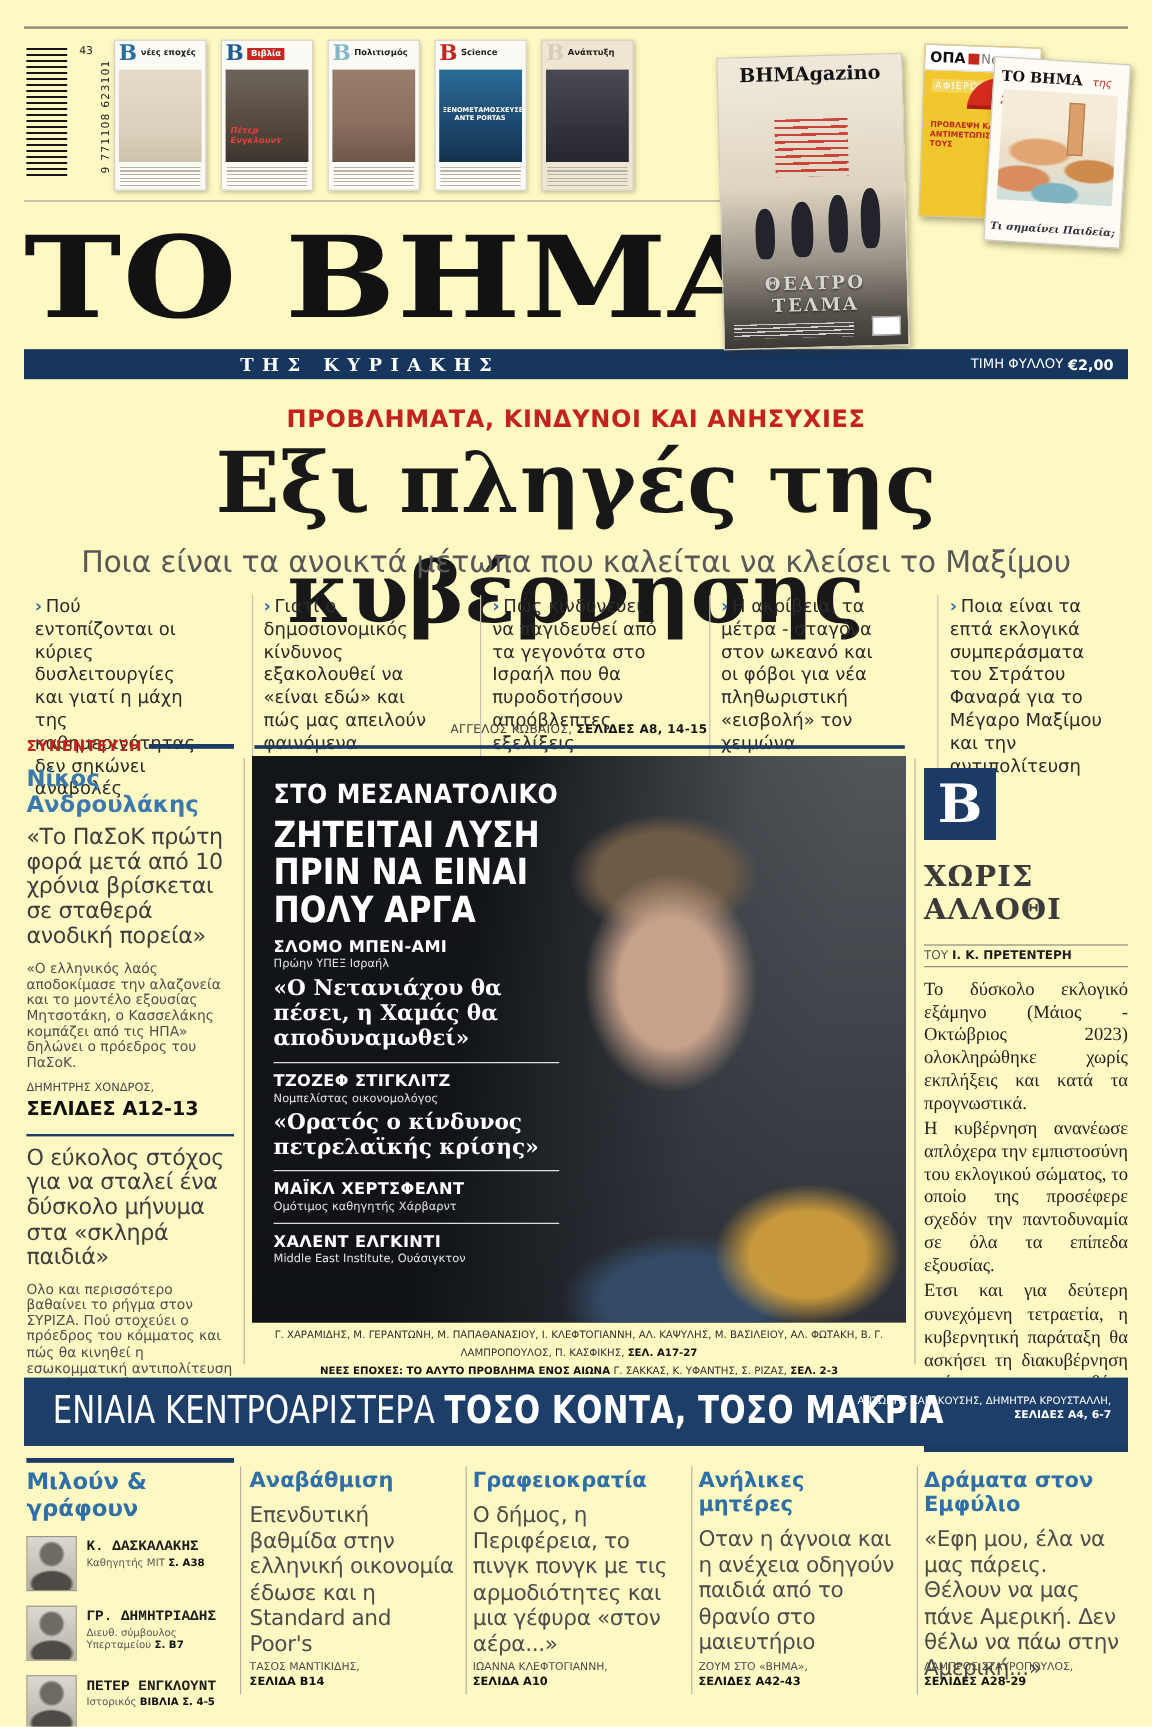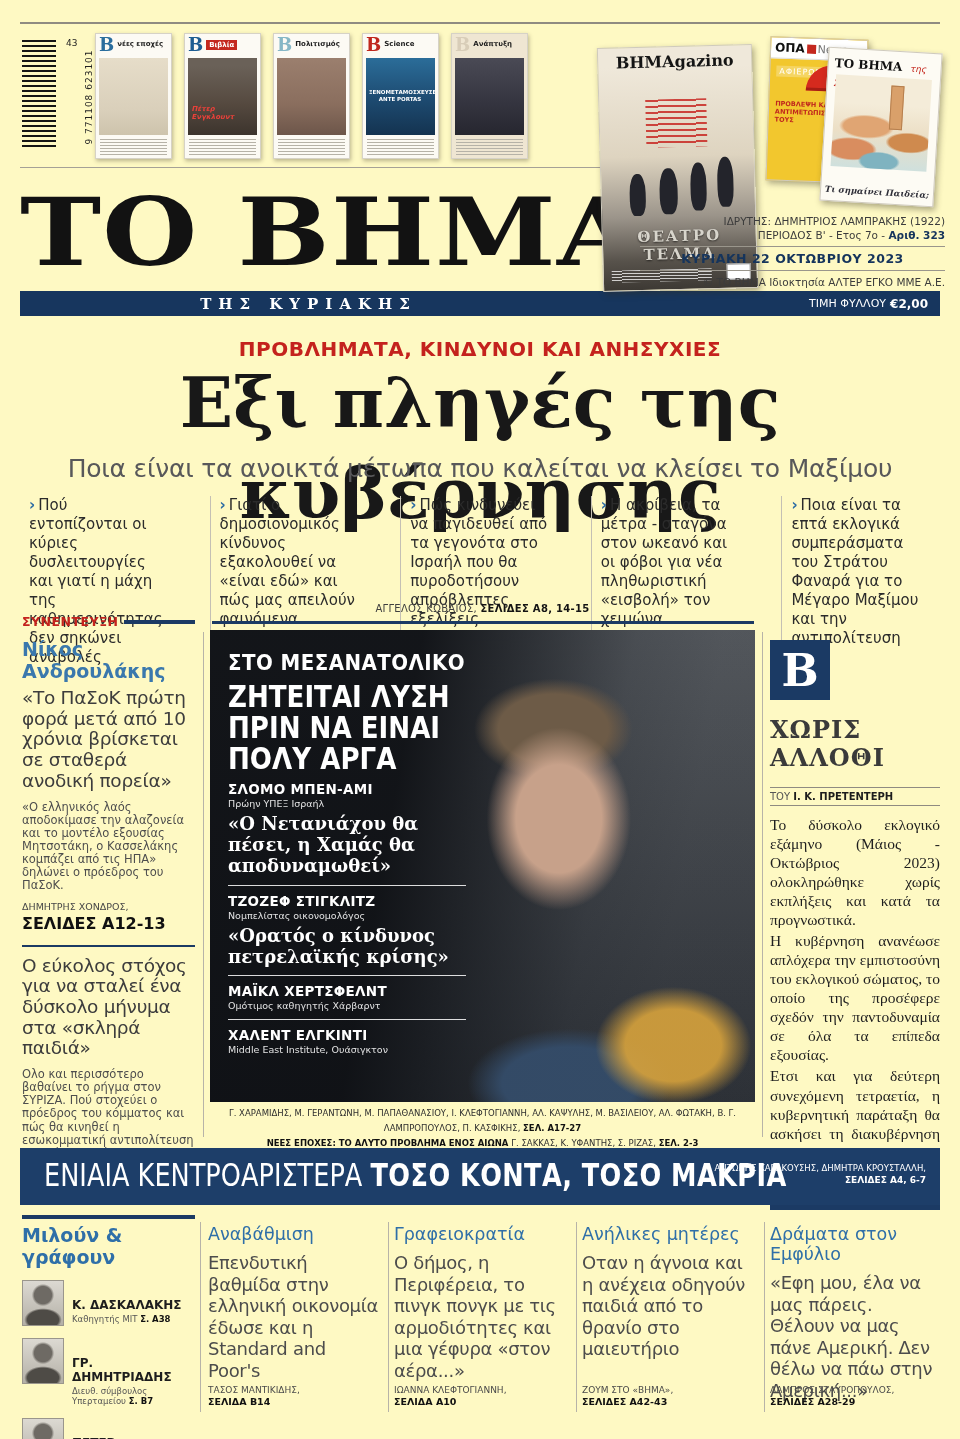--- a/index.html
+++ b/index.html
@@ -170,25 +170,25 @@
   .bv{top:1222px;width:1px;height:190px;}
   .contrib{left:22px;top:1215px;width:173px;}
   .contrib-bar{height:4px;background:#1b3a64;}
   .contrib-head{font-size:19px;font-weight:800;color:#2f6fa8;margin-top:5px;}
   .person{display:flex;gap:8px;margin-top:12px;align-items:flex-start;}
   .face{width:40px;height:44px;flex:0 0 auto;border:1px solid #9a968c;
       background:
         radial-gradient(circle at 50% 32%,#6e6a64 0 24%,transparent 31%),
         radial-gradient(ellipse 26px 16px at 50% 88%,#4e4b46 0 60%,transparent 72%),
         linear-gradient(180deg,#dcd9d2,#b4b0a7);}
-  .p-name{font-size:12px;font-weight:800;color:#1d1d1d;margin-top:18px;}
+  .p-name{font-size:12px;font-weight:800;color:#1d1d1d;margin-top:2px;font-family:Liberation Mono, monospace;}
   .p-role{font-size:8.5px;color:#555;line-height:1.2;margin-top:2px;}
   .p-role b{color:#111;}
   .story{top:1224px;width:172px;}
-  .st-kick{font-size:17.5px;font-weight:400;color:#2f6fa8;}
+  .st-kick{font-size:17.5px;font-weight:700;color:#2f6fa8;}
   .st-head{font-size:18px;line-height:1.2;color:#4c4c4c;margin-top:8px;letter-spacing:-.3px;}
   .st-by{position:absolute;top:160px;font-size:9px;color:#4a4a4a;line-height:1.35;}
   .st-by b{color:#111;font-size:9.5px;}
 </style>
 </head>
 <body>
 
 <div class="page">
 
   <div class="abs topline"></div>
@@ -282,28 +282,20 @@
     <div class="simi-head">
       <span class="simi-t1">ΤΟ ΒΗΜΑ</span>
       <span class="simi-t2">της Σύμης</span>
     </div>
     <div class="simi-art">
       <div class="simi-tower"></div>
     </div>
     <div class="simi-cap">Τι σημαίνει Παιδεία;</div>
   </div>
 
-  <div class="abs issue">
-    <div class="issue-l">ΙΔΡΥΤΗΣ: ΔΗΜΗΤΡΙΟΣ ΛΑΜΠΡΑΚΗΣ (1922)</div>
-    <div class="issue-l"><span>ΠΕΡΙΟΔΟΣ Β' - Ετος 7ο - </span><b>Αριθ. 323</b></div>
-    <hr class="issue-rule">
-    <div class="issue-date">ΚΥΡΙΑΚΗ 22 ΟΚΤΩΒΡΙΟΥ 2023</div>
-    <hr class="issue-rule">
-    <div class="issue-l issue-copy">© ΤΟ ΒΗΜΑ  Ιδιοκτησία ΑΛΤΕΡ ΕΓΚΟ ΜΜΕ Α.Ε.</div>
-  </div>
 
   <div class="abs kicker">ΠΡΟΒΛΗΜΑΤΑ, ΚΙΝΔΥΝΟΙ ΚΑΙ ΑΝΗΣΥΧΙΕΣ</div>
   <div class="abs headline">Εξι πληγές της κυβέρνησης</div>
   <div class="abs subhead">Ποια είναι τα ανοικτά μέτωπα που καλείται να κλείσει το Μαξίμου</div>
   <div class="abs bullets">
     <div class="bullet"><span class="chev">›</span><span>Πού εντοπίζονται οι κύριες δυσλειτουργίες και γιατί η μάχη της καθημερινότητας δεν σηκώνει αναβολές</span></div>
     <div class="bullet"><span class="chev">›</span><span>Γιατί ο δημοσιονομικός κίνδυνος εξακολουθεί να «είναι εδώ» και πώς μας απειλούν φαινόμενα σπατάλης και διαφθοράς</span></div>
     <div class="bullet"><span class="chev">›</span><span>Πώς κινδυνεύει να παγιδευθεί από τα γεγονότα στο Ισραήλ που θα πυροδοτήσουν απρόβλεπτες εξελίξεις</span></div>
     <div class="bullet"><span class="chev">›</span><span>Η ακρίβεια, τα μέτρα - σταγόνα στον ωκεανό και οι φόβοι για νέα πληθωριστική «εισβολή» τον χειμώνα</span></div>
     <div class="bullet"><span class="chev">›</span><span>Ποια είναι τα επτά εκλογικά συμπεράσματα του Στράτου Φαναρά για το Μέγαρο Μαξίμου και την αντιπολίτευση</span></div>

